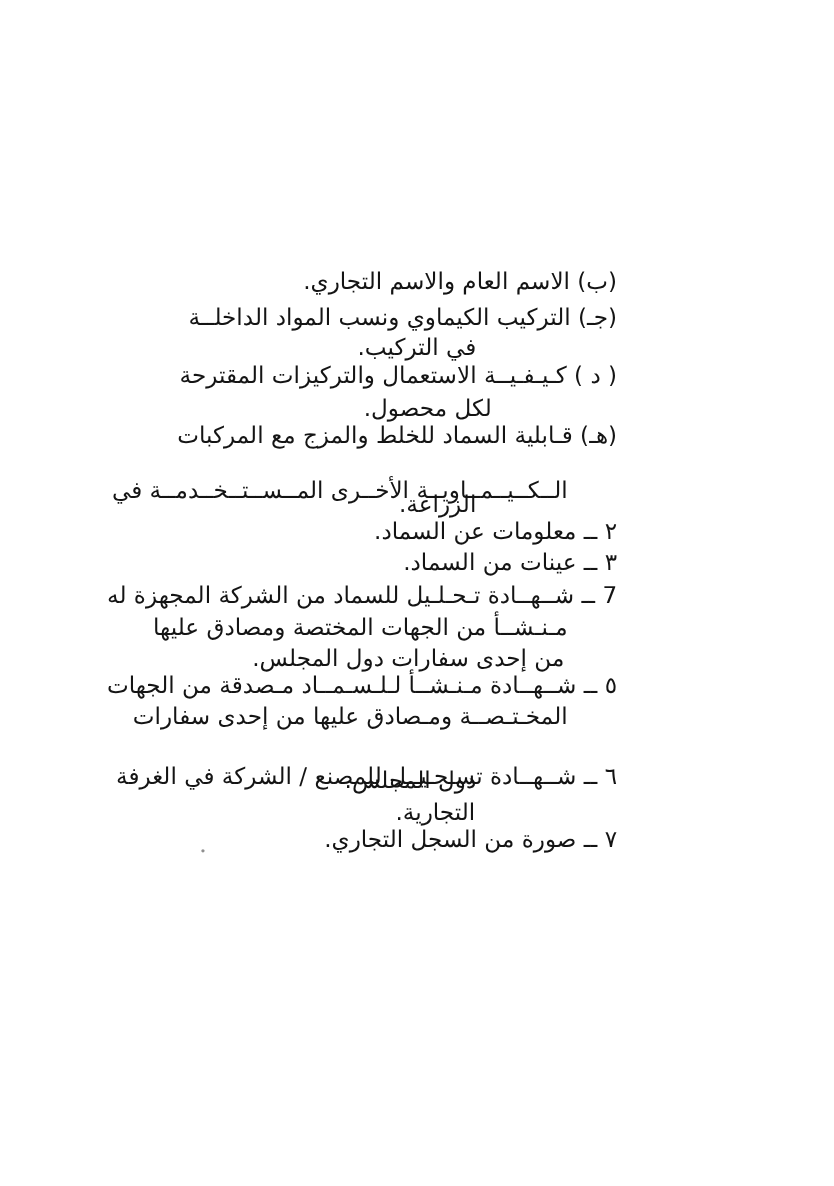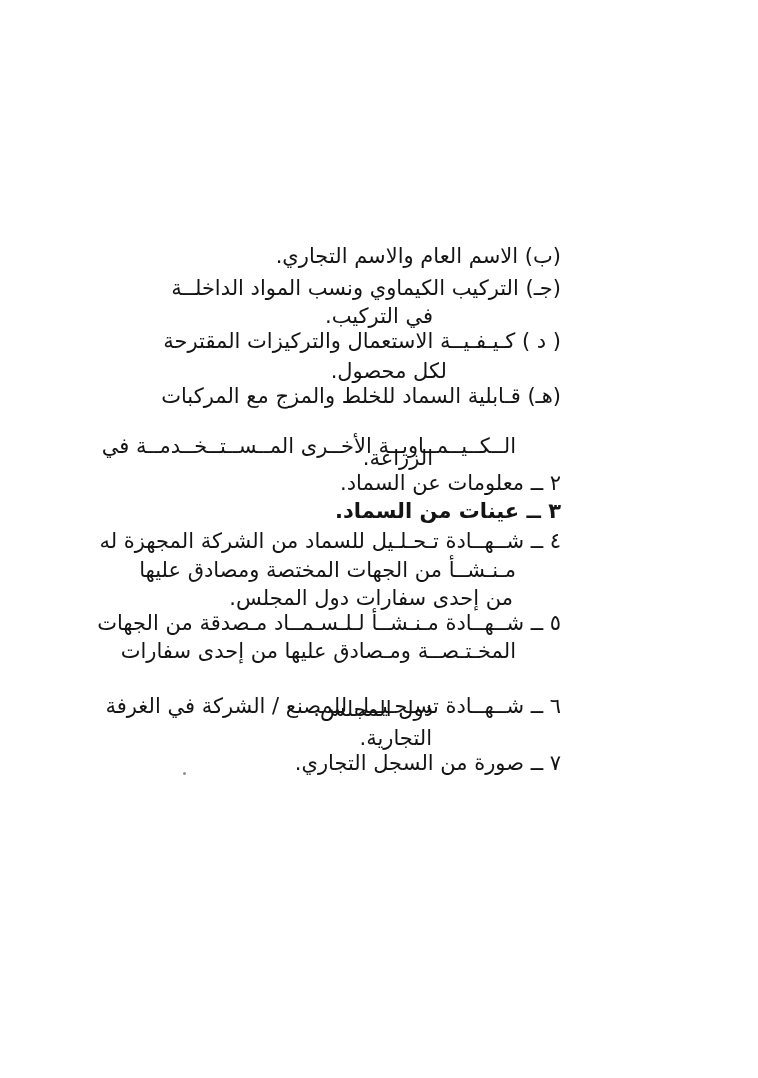--- a/index.html
+++ b/index.html
@@ -55,22 +55,22 @@
   <div id="text-block">
       <div class="line" style="top: 242px; right: 197px;">(ب)  الاسم العام والاسم التجاري.</div>
       <div class="line" style="top: 274px; right: 197px;">(جـ) التركيب الكيماوي ونسب المواد الداخلــة</div>
       <div class="line" style="top: 302px; right: 325px;">في التركيب.</div>
       <div class="line" style="top: 327px; right: 197px;">( د ) كـيـفـيــة الاستعمال والتركيزات المقترحة</div>
       <div class="line" style="top: 357px; right: 311px;">لكل محصول.</div>
       <div class="line" style="top: 382px; right: 197px;">(هـ)  قـابلية السماد للخلط والمزج مع المركبات</div>
       <div class="line" style="top: 432px; right: 242px;">الــكــيــمــاويــة الأخــرى المــســتــخــدمــة في</div>
       <div class="line" style="top: 444px; right: 325px;">الزراعة.</div>
       <div class="line" style="top: 469px; right: 197px;">٢ ــ معلومات عن السماد.</div>
-      <div class="line" style="top: 497px; right: 197px; font-weight: bold;">٣ ــ عينات من السماد.</div>
-      <div class="line" style="top: 527px; right: 197px;">٤ ــ شــهــادة تـحـلـيل للسماد من الشركة المجهزة له</div>
+      <div class="line" style="top: 497px; right: 197px;">٣ ــ عينات من السماد.</div>
+      <div class="line" style="top: 527px; right: 197px;">7 ــ شــهــادة تـحـلـيل للسماد من الشركة المجهزة له</div>
       <div class="line" style="top: 556px; right: 242px;">مـنـشــأ من الجهات المختصة ومصادق عليها</div>
       <div class="line" style="top: 584px; right: 245px; text-align: right;">من إحدى سفارات دول المجلس.</div>
       <div class="line" style="top: 609px; right: 197px;">٥ ــ شــهــادة مـنـشــأ لـلـسـمــاد مـصدقة من الجهات</div>
       <div class="line" style="top: 637px; right: 242px;">المخـتـصــة ومـصادق عليها من إحدى سفارات</div>
       <div class="line" style="top: 695px; right: 325px;">دول المجلس.</div>
       <div class="line" style="top: 692px; right: 197px; margin-left: 40px;">٦ ــ شــهــادة تسـجـيــل للمصنع / الشركة في الغرفة</div>
       <div class="line" style="top: 724px; right: 326px; text-align: right;">التجارية.</div>
       <div class="line" style="top: 749px; right: 197px;">٧ ــ صورة من السجل التجاري.</div>
     </div>
   <div class="speck"></div>

